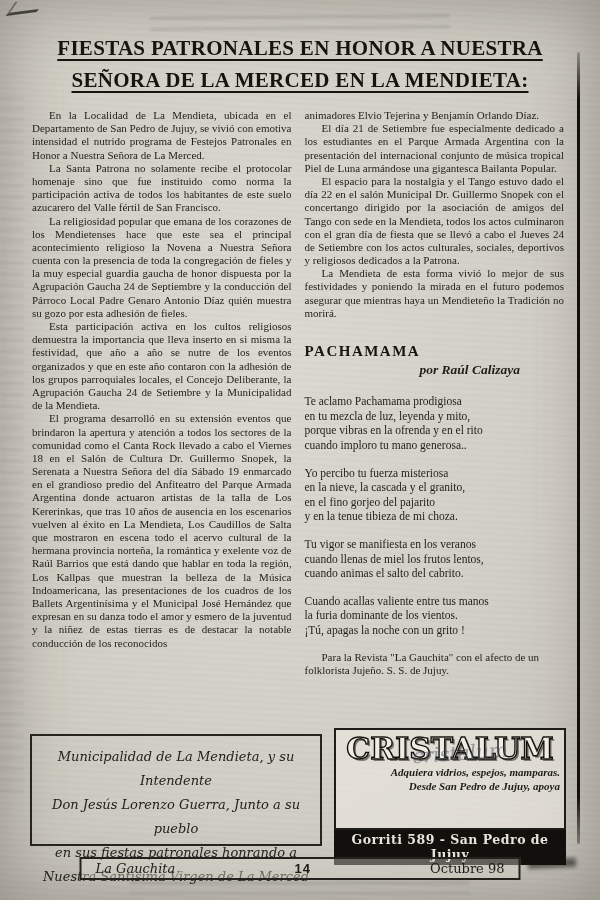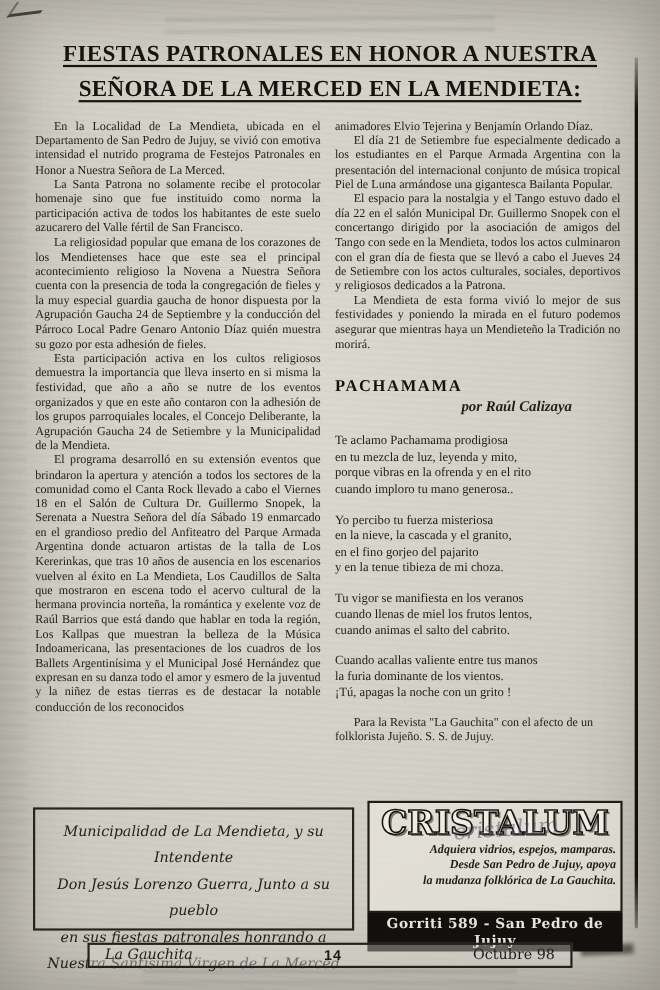--- a/index.html
+++ b/index.html
@@ -143,21 +143,20 @@
       <div>en sus fiestas patronales honrando a</div>
       <div>Nuestra Santísima Virgen de La Merced</div>
     </div>
 
     <div class="ad">
       <div class="ad-box">
         <div class="brand">CRISTALUM</div>
         <div class="brand-script">cristalum</div>
         <div class="ad-line">Adquiera vidrios, espejos, mamparas.</div>
         <div class="ad-line">Desde San Pedro de Jujuy, apoya</div>
-        <div class="ad-line">la mudanza folklórica de La Gauchita.</div>
       </div>
       <div class="ad-bar">Gorriti 589 - San Pedro de Jujuy</div>
     </div>
   </div>
 
   <footer class="footer">
     <span class="f-mag">La Gauchita</span>
     <span class="f-num">14</span>
     <span class="f-date">Octubre 98</span>
   </footer>

